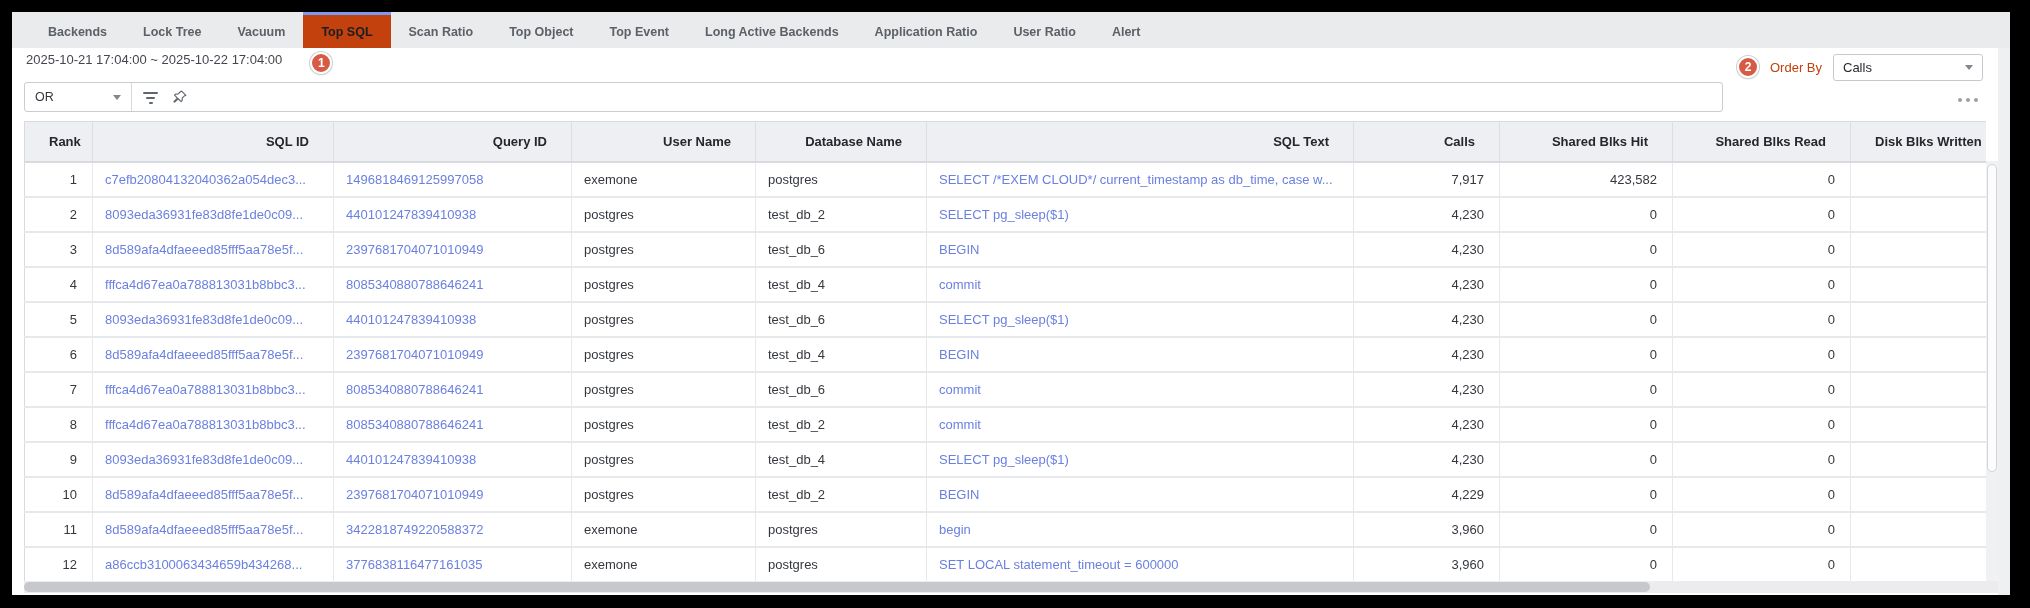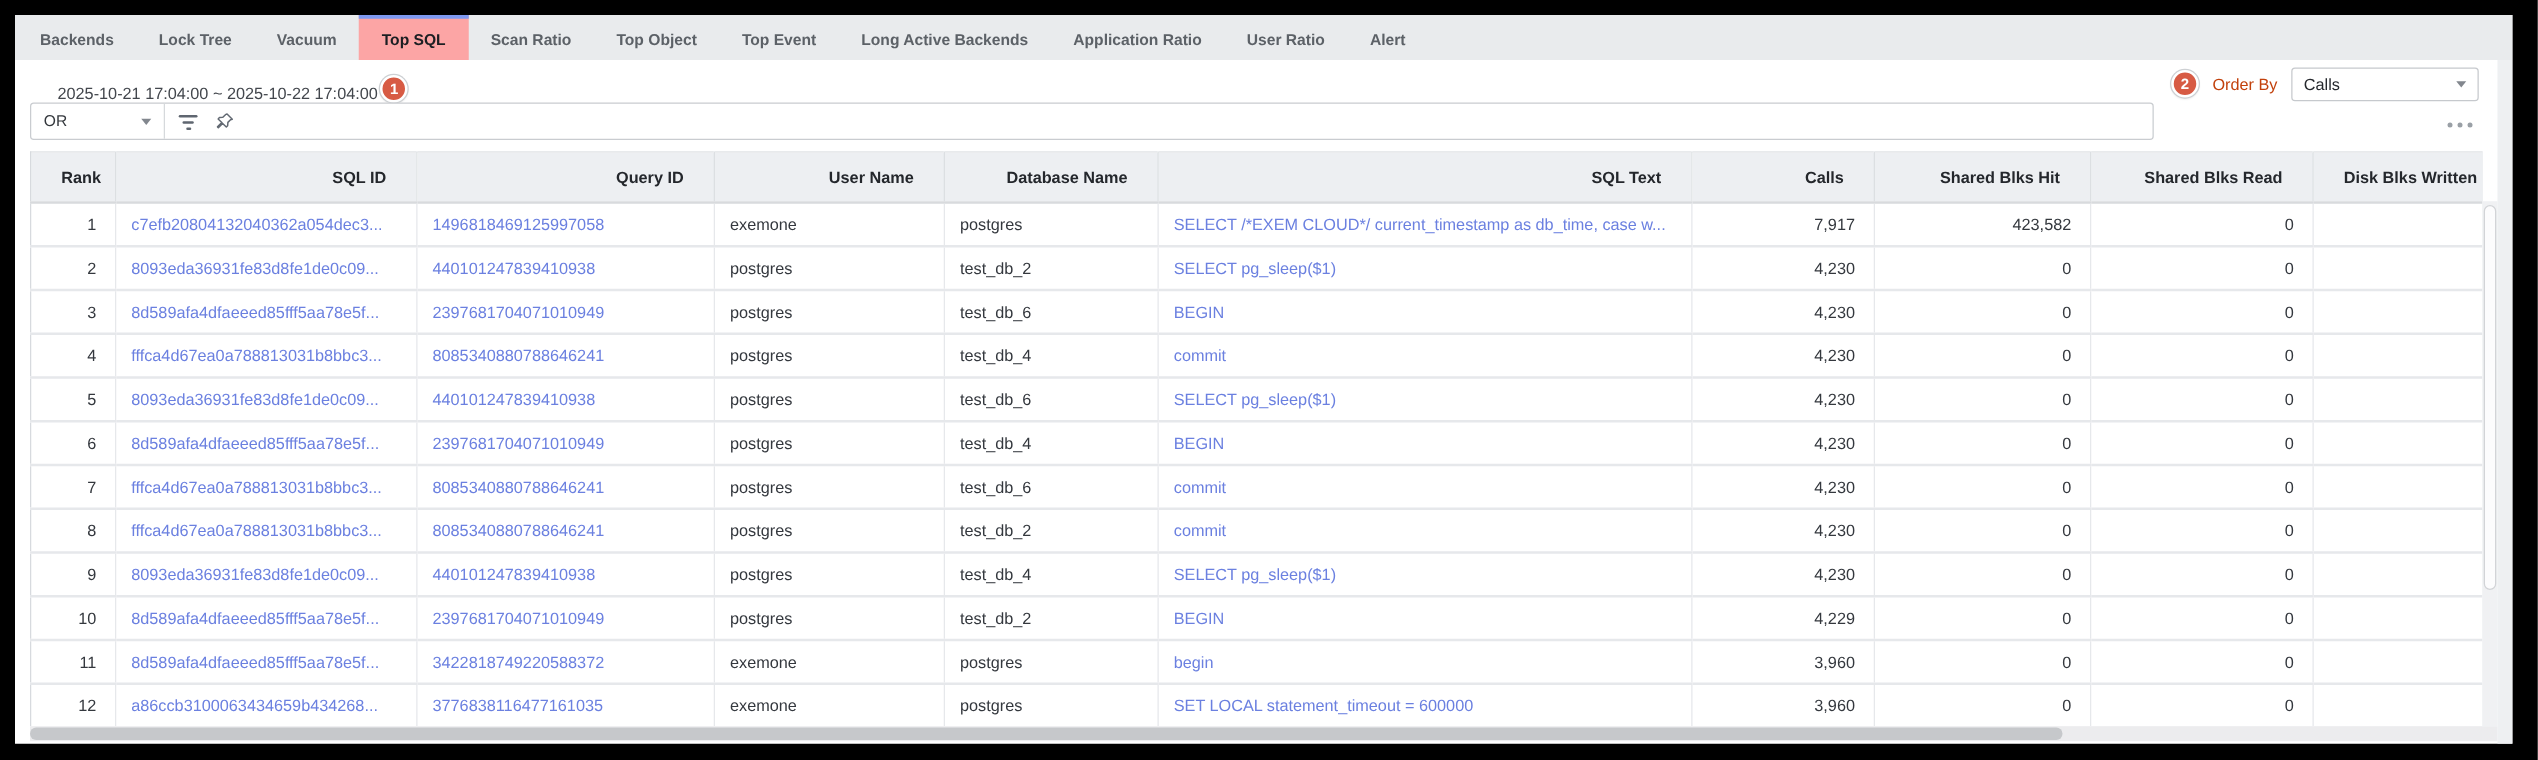--- a/index.html
+++ b/index.html
@@ -3,31 +3,31 @@
 <meta charset="utf-8">
 <style>
   * { margin:0; padding:0; box-sizing:border-box; }
   html,body { width:2030px; height:608px; background:#000; overflow:hidden;
     font-family:"Liberation Sans","DejaVu Sans",sans-serif; }
   .page { position:absolute; left:12px; top:12px; width:1998px; height:583px;
     background:#fff; overflow:hidden; }
 
   
   .tabbar { position:absolute; left:0; top:0; width:1998px; height:36px;
-    background:#e9ebed; display:flex; align-items:stretch; padding-left:2px; z-index:3; }
+    background:#e9ebed; display:flex; align-items:stretch; padding-left:18px; z-index:3; }
   .tab { display:flex; align-items:center; padding:0 18px; font-size:12.5px;
     font-weight:700; color:#5c6167; cursor:pointer; border-top:3px solid transparent; }
-  .tab.active { background:#fca5a5; color:#1b1e22; border-top:3px solid #7e99f1; }
+  .tab.active { background:#c2410c; color:#1b1e22; border-top:3px solid #7e99f1; }
 
   .right-gutter { position:absolute; right:0; top:36px; bottom:0; width:12px;
     background:#eef0f2; z-index:2; }
 
   
   .daterange-row { position:absolute; left:14px; top:40px; height:30px;
-    display:flex; align-items:flex-end; gap:2px;margin-left:20px; }
+    display:flex; align-items:flex-start; gap:28px; }
   .daterange { font-size:13px; color:#43474d; }
   .badge { width:22px; height:22px; border-radius:50%; background:#d75b44;
     border:2px solid #fff; box-shadow:0 0 0 1px #cdd0d3, 0 1px 2px rgba(0,0,0,.15);
     color:#fff; font-size:12px; font-weight:700; display:flex; align-items:center;
     justify-content:center; flex:0 0 auto; }
   .orderby-row { position:absolute; right:27px; top:40px; height:30px;
     display:flex; align-items:center; gap:11px; }
   .orderby-label { font-size:13px; color:#c2410c; }
   .select-box { width:150px; height:27px; background:#fff; border:1px solid #c6c9cd;
     border-radius:3px; display:flex; align-items:center; padding:0 9px;

